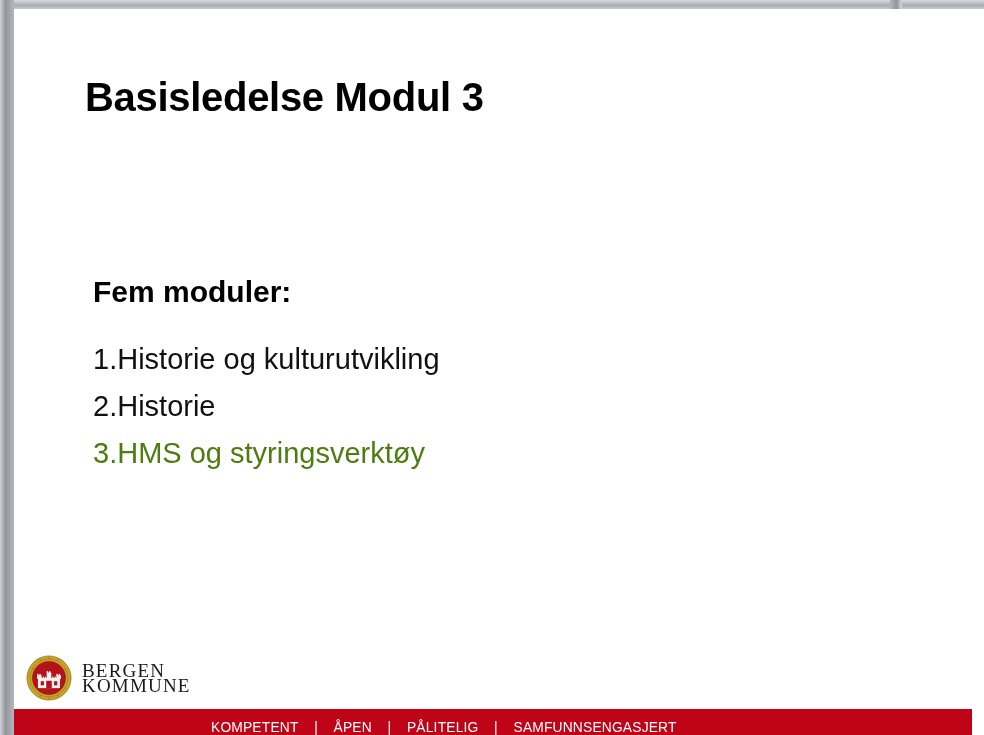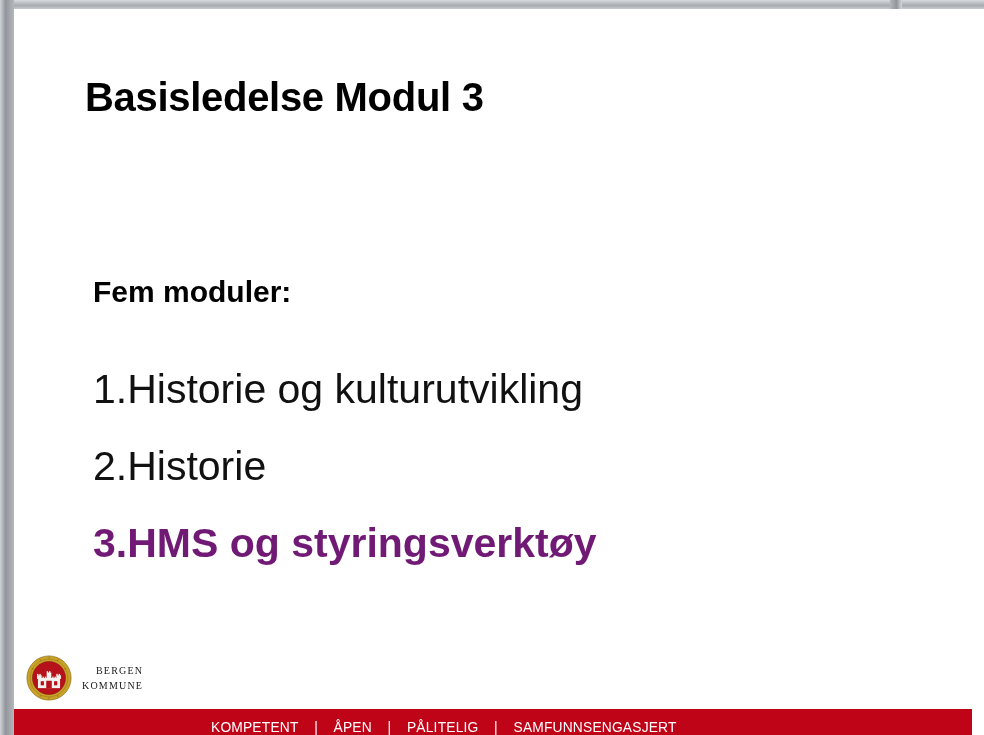--- a/index.html
+++ b/index.html
@@ -79,30 +79,29 @@
 
   .module-list {
     position: absolute;
     left: 79px;
     top: 327px;
     margin: 0;
     padding: 0;
     list-style: none;
   }
   .module-list li {
-    font-size: 41px;
+    font-size: 29px;
     line-height: 47px;
     color: #111111;
     white-space: nowrap;
     font-weight: normal;
-    margin-top: 30px;
   }
   .module-list li.highlight {
-    color: #701a75;
-    font-weight: bold;
+    color: #4d7c0f;
+    font-weight: normal;
   }
   .module-num {
     display: inline;
   }
 
   
   .logo-block {
     position: absolute;
     left: 12px;
     top: 646px;
@@ -110,25 +109,24 @@
     align-items: center;
   }
   .logo-seal {
     width: 46px;
     height: 46px;
     flex: 0 0 auto;
   }
   .logo-text {
     margin-left: 10px;
     font-family: "Liberation Serif", serif;
-    font-size: 10px;
+    font-size: 19px;
     line-height: 15px;
     letter-spacing: 1.2px;
     color: #1a1a1a;
-    text-align: right;
   }
 
   
   .footer-bar {
     position: absolute;
     left: 0;
     bottom: 0;
     width: 958px;
     height: 26px;
     background: #c00418;

